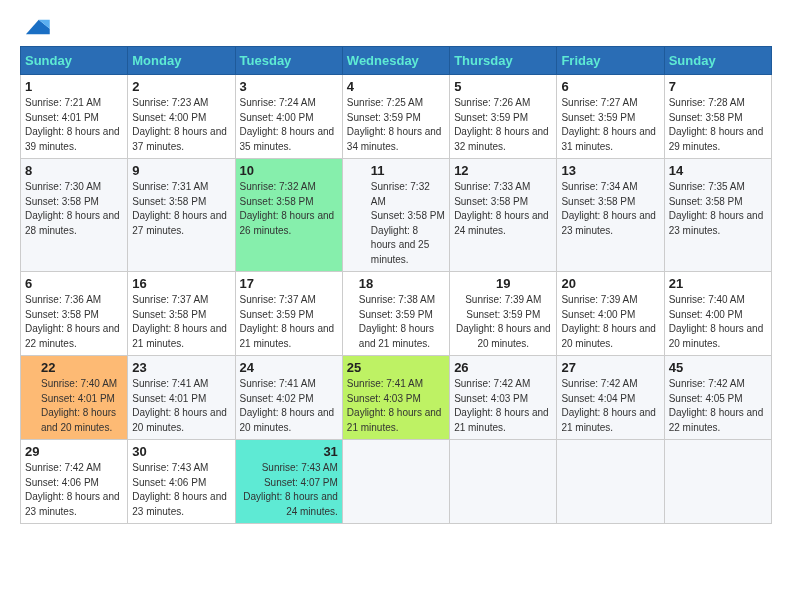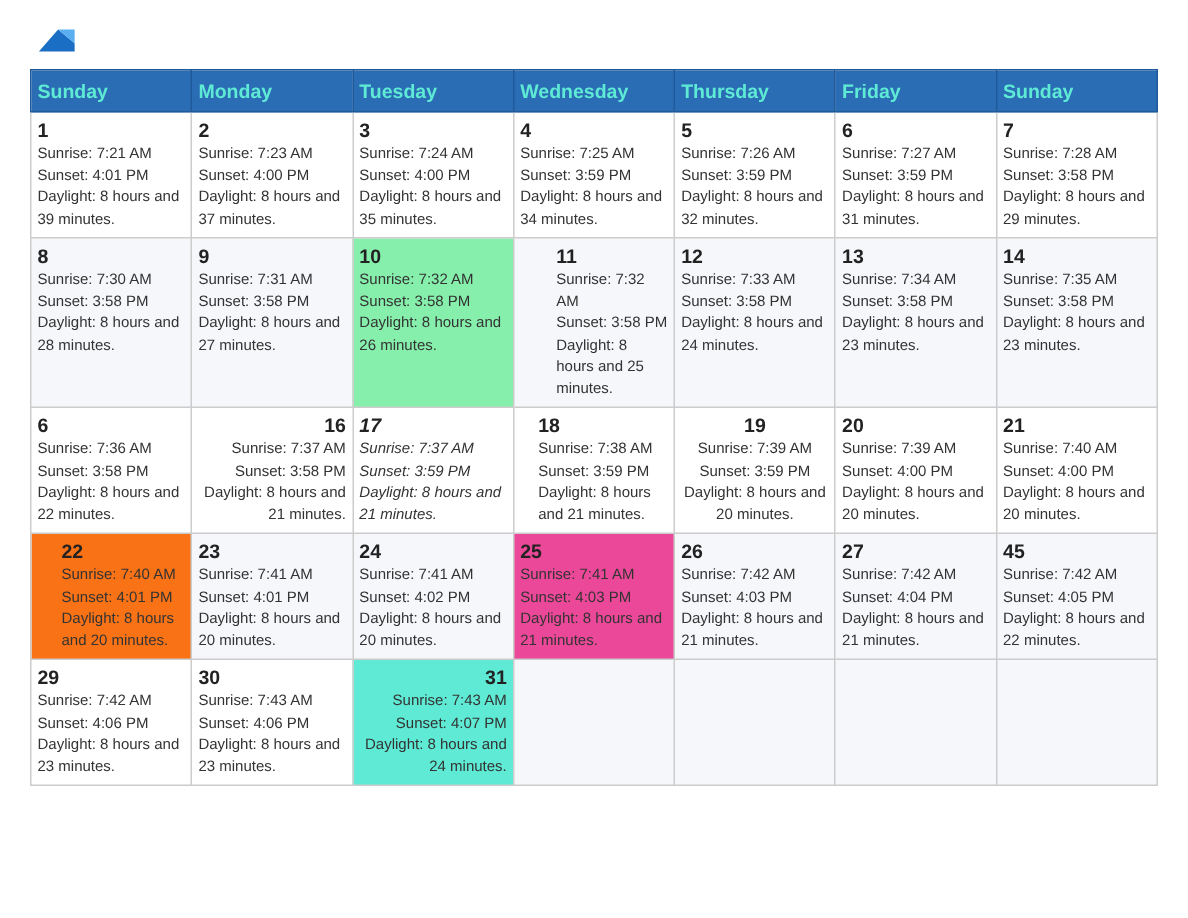--- a/index.html
+++ b/index.html
@@ -250,29 +250,29 @@
       </tr>
       <tr>
         <td class="filled" style="background: rgb(255, 255, 255);">
         <span class="day-num">6</span>
         <div class="cell-text">
           Sunrise: 7:36 AM<br>
           Sunset: 3:58 PM<br>
           Daylight: 8 hours and 22 minutes.
         </div>
       </td>
-        <td class="filled" style="background: rgb(255, 255, 255); text-align: right;">
+        <td class="filled" style="background: rgb(255, 255, 255);">
         <span class="day-num">16</span>
         <div class="cell-text">
           Sunrise: 7:37 AM<br>
           Sunset: 3:58 PM<br>
           Daylight: 8 hours and 21 minutes.
         </div>
       </td>
-        <td class="filled" style="background: rgb(255, 255, 255); font-style: italic;">
+        <td class="filled" style="background: rgb(255, 255, 255);">
         <span class="day-num">17</span>
         <div class="cell-text">
           Sunrise: 7:37 AM<br>
           Sunset: 3:59 PM<br>
           Daylight: 8 hours and 21 minutes.
         </div>
       </td>
         <td class="filled" style="background: rgb(255, 255, 255); padding-left: 16px;">
         <span class="day-num">18</span>
         <div class="cell-text">
@@ -300,21 +300,21 @@
         <td class="filled" style="background: rgb(255, 255, 255);">
         <span class="day-num">21</span>
         <div class="cell-text">
           Sunrise: 7:40 AM<br>
           Sunset: 4:00 PM<br>
           Daylight: 8 hours and 20 minutes.
         </div>
       </td>
       </tr>
       <tr>
-        <td class="filled" style="background: #f97316; padding-left: 20px;">
+        <td class="filled" style="background: #fdba74; padding-left: 20px;">
         <span class="day-num">22</span>
         <div class="cell-text">
           Sunrise: 7:40 AM<br>
           Sunset: 4:01 PM<br>
           Daylight: 8 hours and 20 minutes.
         </div>
       </td>
         <td class="filled" style="background: rgb(245, 247, 250);">
         <span class="day-num">23</span>
         <div class="cell-text">
@@ -324,21 +324,21 @@
         </div>
       </td>
         <td class="filled" style="background: rgb(245, 247, 250);">
         <span class="day-num">24</span>
         <div class="cell-text">
           Sunrise: 7:41 AM<br>
           Sunset: 4:02 PM<br>
           Daylight: 8 hours and 20 minutes.
         </div>
       </td>
-        <td class="filled" style="background: #ec4899;">
+        <td class="filled" style="background: #bef264;">
         <span class="day-num">25</span>
         <div class="cell-text">
           Sunrise: 7:41 AM<br>
           Sunset: 4:03 PM<br>
           Daylight: 8 hours and 21 minutes.
         </div>
       </td>
         <td class="filled" style="background: rgb(245, 247, 250);">
         <span class="day-num">26</span>
         <div class="cell-text">

